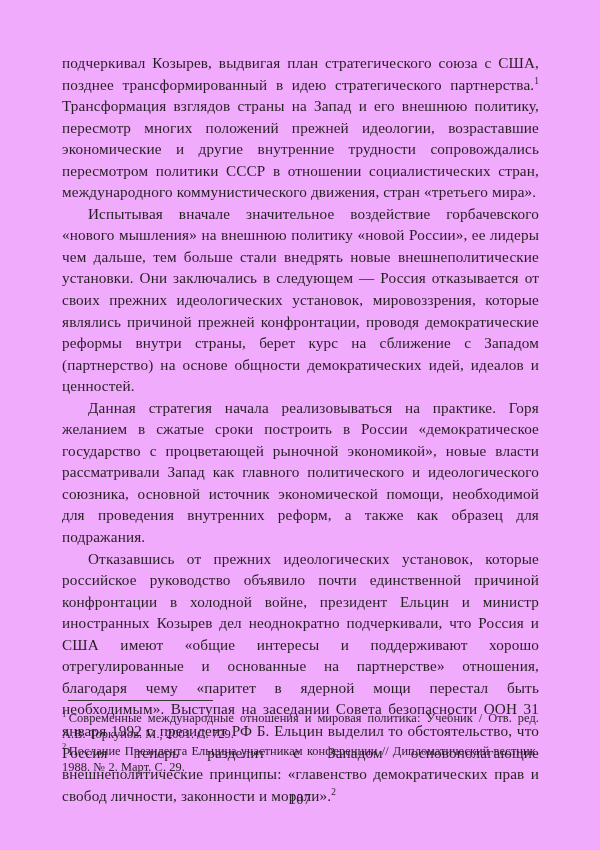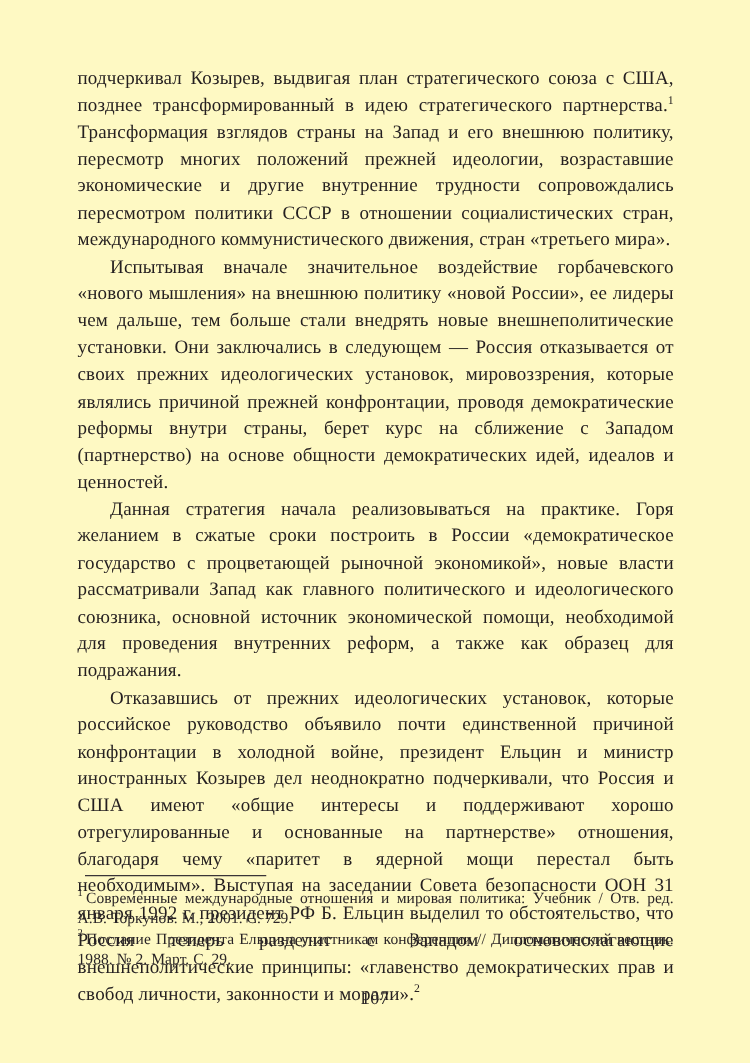--- a/index.html
+++ b/index.html
@@ -5,21 +5,21 @@
 <style>
   html, body {
     margin: 0;
     padding: 0;
     background: #ffffff;
   }
   .page {
     position: relative;
     width: 600px;
     height: 850px;
-    background: #fef9c3;
+    background: #f0abfc;
     overflow: hidden;
     font-family: "Liberation Serif", "DejaVu Serif", serif;
     color: #231f20;
     box-sizing: border-box;
   }
   .body-block {
     position: absolute;
     left: 62px;
     top: 52px;
     width: 477px;

